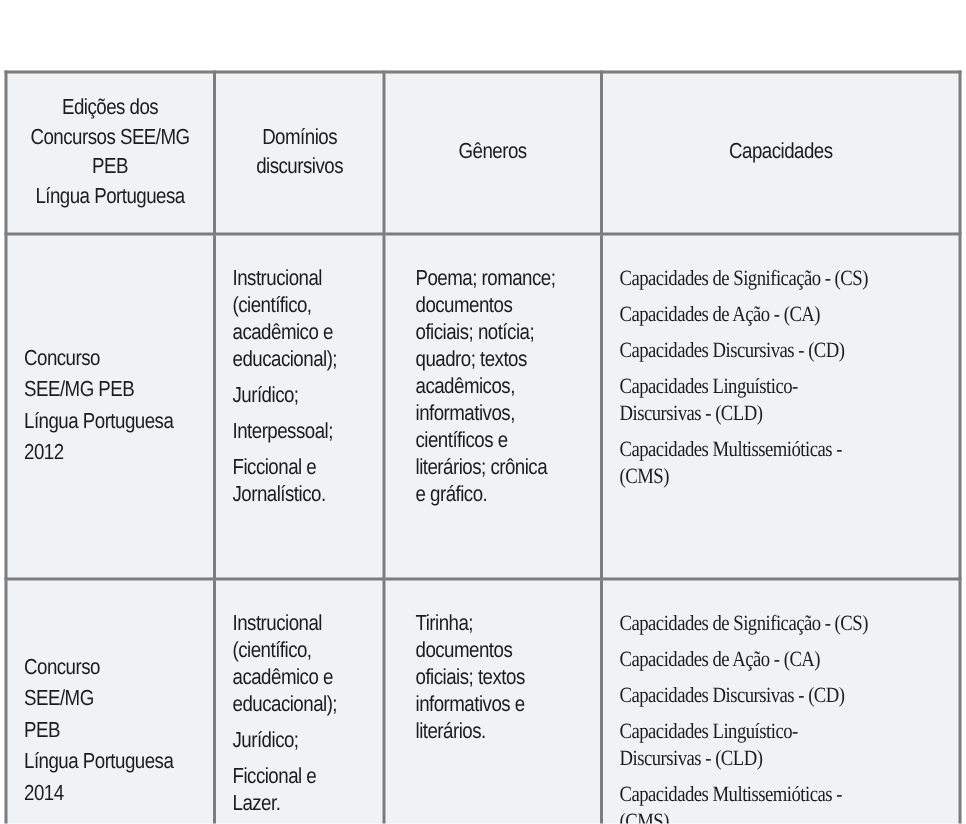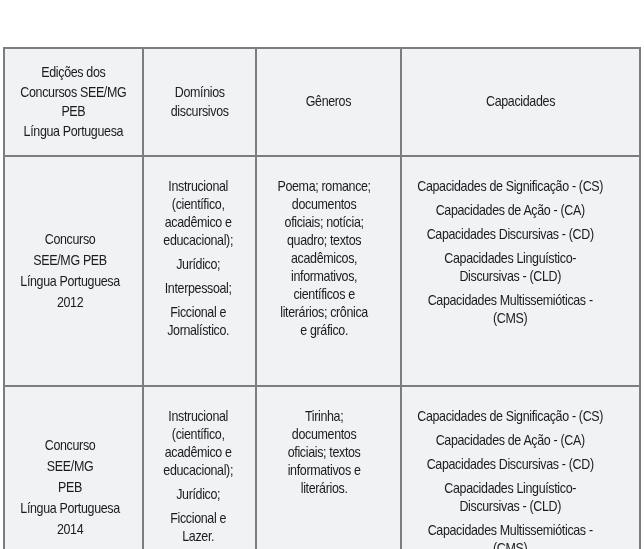--- a/index.html
+++ b/index.html
@@ -25,21 +25,20 @@
       width: 638px;
       margin-top: 44px;
     }
     td {
       border: 2px solid #7d7d7d;
       vertical-align: middle;
       padding: 0;
       font-size: 14.5px;
       letter-spacing: -0.4px;
       line-height: 18px;
-      text-align: center;
     }
     .c1 { width: 137px; }
     .c2 { width: 112px; }
     .c3 { width: 143px; }
     .c4 { width: 236px; }
     tr.head { height: 108px; }
     tr.r1 { height: 230px; }
     tr.r2 { height: 202px; }
     .head td {
       text-align: center;
@@ -56,31 +55,32 @@
       vertical-align: top;
       padding-left: 11px;
       padding-top: 20px;
     }
     .domains .item {
       margin-bottom: 6px;
     }
     .domains .item span { display: block; }
     .genres {
       vertical-align: top;
-      padding-left: 10px;
+      padding-left: 20px;
       padding-top: 20px;
     }
     .genres span { display: block; }
     .caps {
       vertical-align: top;
       padding-left: 11px;
       padding-top: 20px;
     }
     .caps .cap {
       margin-bottom: 6px;
+      font-family: Liberation Serif, serif;
     }
     .caps .cap span { display: block; }
     .narrow {
       display: inline-block;
       transform: scaleX(0.86);
       transform-origin: left top;
       white-space: nowrap;
     }
     .head .narrow { transform-origin: center top; }
   </style>

